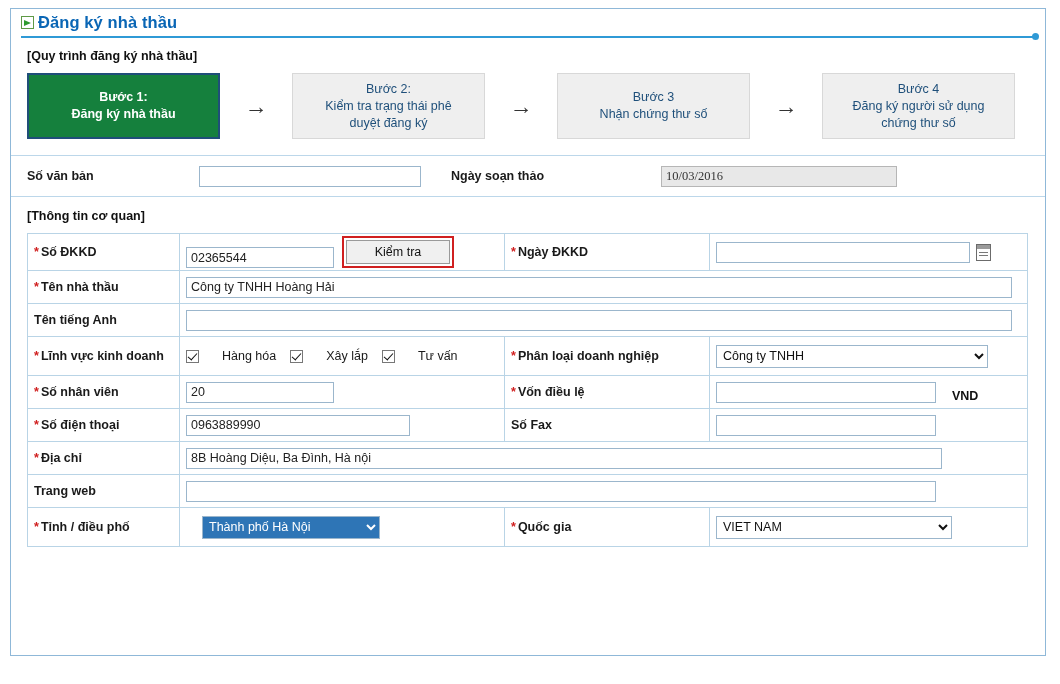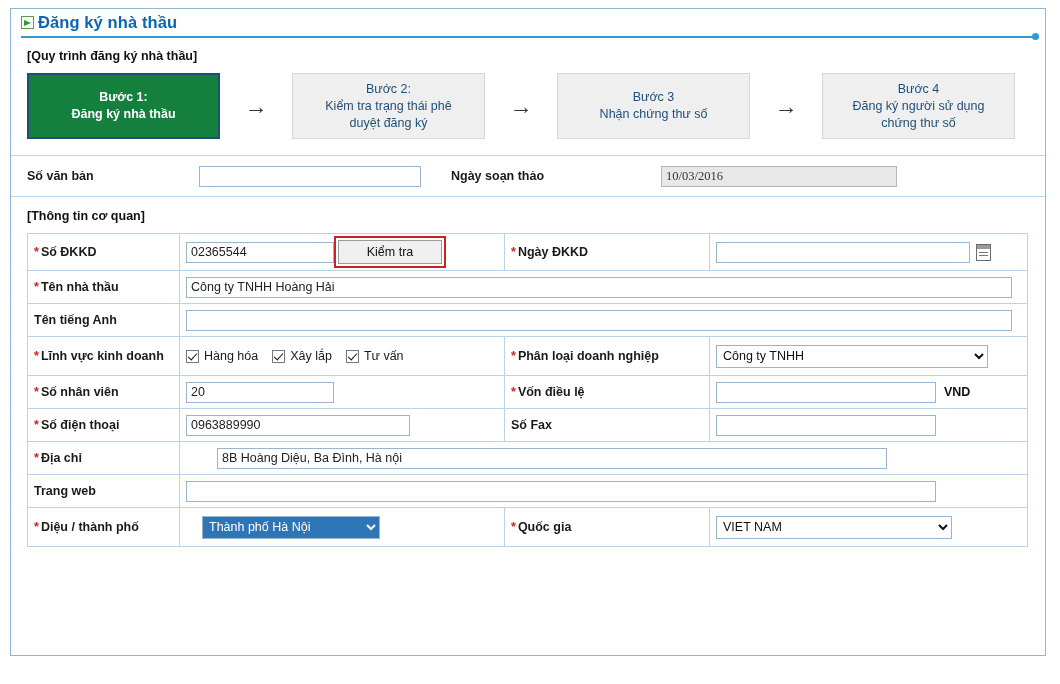--- a/index.html
+++ b/index.html
@@ -190,21 +190,21 @@
     font-size: 12.5px;
   }
   td.lab {
     font-weight: bold;
     background: #ffffff;
     white-space: normal;
     line-height: 14px;
   }
   .req { color: #d02020; font-weight: bold; margin-right: 2px; }
 
-  .cellflex { display: flex; align-items: center; gap: 0; }
+  .cellflex { display: flex; align-items: flex-end; gap: 8px; }
 
   button.check-btn {
     font-family: "Liberation Sans", sans-serif;
     font-size: 12.5px;
     height: 24px;
     min-width: 104px;
     background: #f0f0f0;
     border: 1px solid #9a9a9a;
     color: #111;
     cursor: pointer;
@@ -236,21 +236,21 @@
   .cal-icon::after {
     content: "";
     position: absolute;
     left: 2px; top: 7px;
     width: 9px; height: 1px;
     box-shadow: 0 0 0 0 #777, 0 3px 0 0 #777;
     background: #777;
   }
 
   .chk-group { display: flex; align-items: center; gap: 14px; }
-  .chk { display: inline-flex; align-items: center; gap: 5px; }
+  .chk { display: inline-flex; align-items: center; gap: 23px; }
   .box {
     width: 13px; height: 13px;
     border: 1px solid #777;
     background: #fff;
     display: inline-block;
     position: relative;
     box-sizing: border-box;
   }
   .box.checked::after {
     content: "";
@@ -457,34 +457,34 @@
             <td>
               <input class="txt" style="width: 220px;" type="text" value="">
             </td>
           </tr>
 
           <tr>
             <td class="lab">
               <span class="req">*</span><span>Địa chỉ</span>
             </td>
             <td colspan="3">
-              <input class="txt" style="width: 670px; margin-left: 31px;" type="text" value="8B Hoàng Diệu, Ba Đình, Hà nội">
+              <input class="txt" style="width: 756px;" type="text" value="8B Hoàng Diệu, Ba Đình, Hà nội">
             </td>
           </tr>
 
           <tr>
             <td class="lab">Trang web</td>
             <td colspan="3">
               <input class="txt" style="width: 750px;" type="text" value="">
             </td>
           </tr>
 
           <tr>
             <td class="lab" style="height:34px;">
-              <span class="req">*</span><span>Diệu / thành phố</span>
+              <span class="req">*</span><span>Tỉnh / điều phố</span>
             </td>
             <td>
               <select class="sel sel-hl" style="width:178px;">
                 <option>Thành phố Hà Nội</option>
               </select>
             </td>
             <td class="lab">
               <span class="req">*</span><span>Quốc gia</span>
             </td>
             <td>

